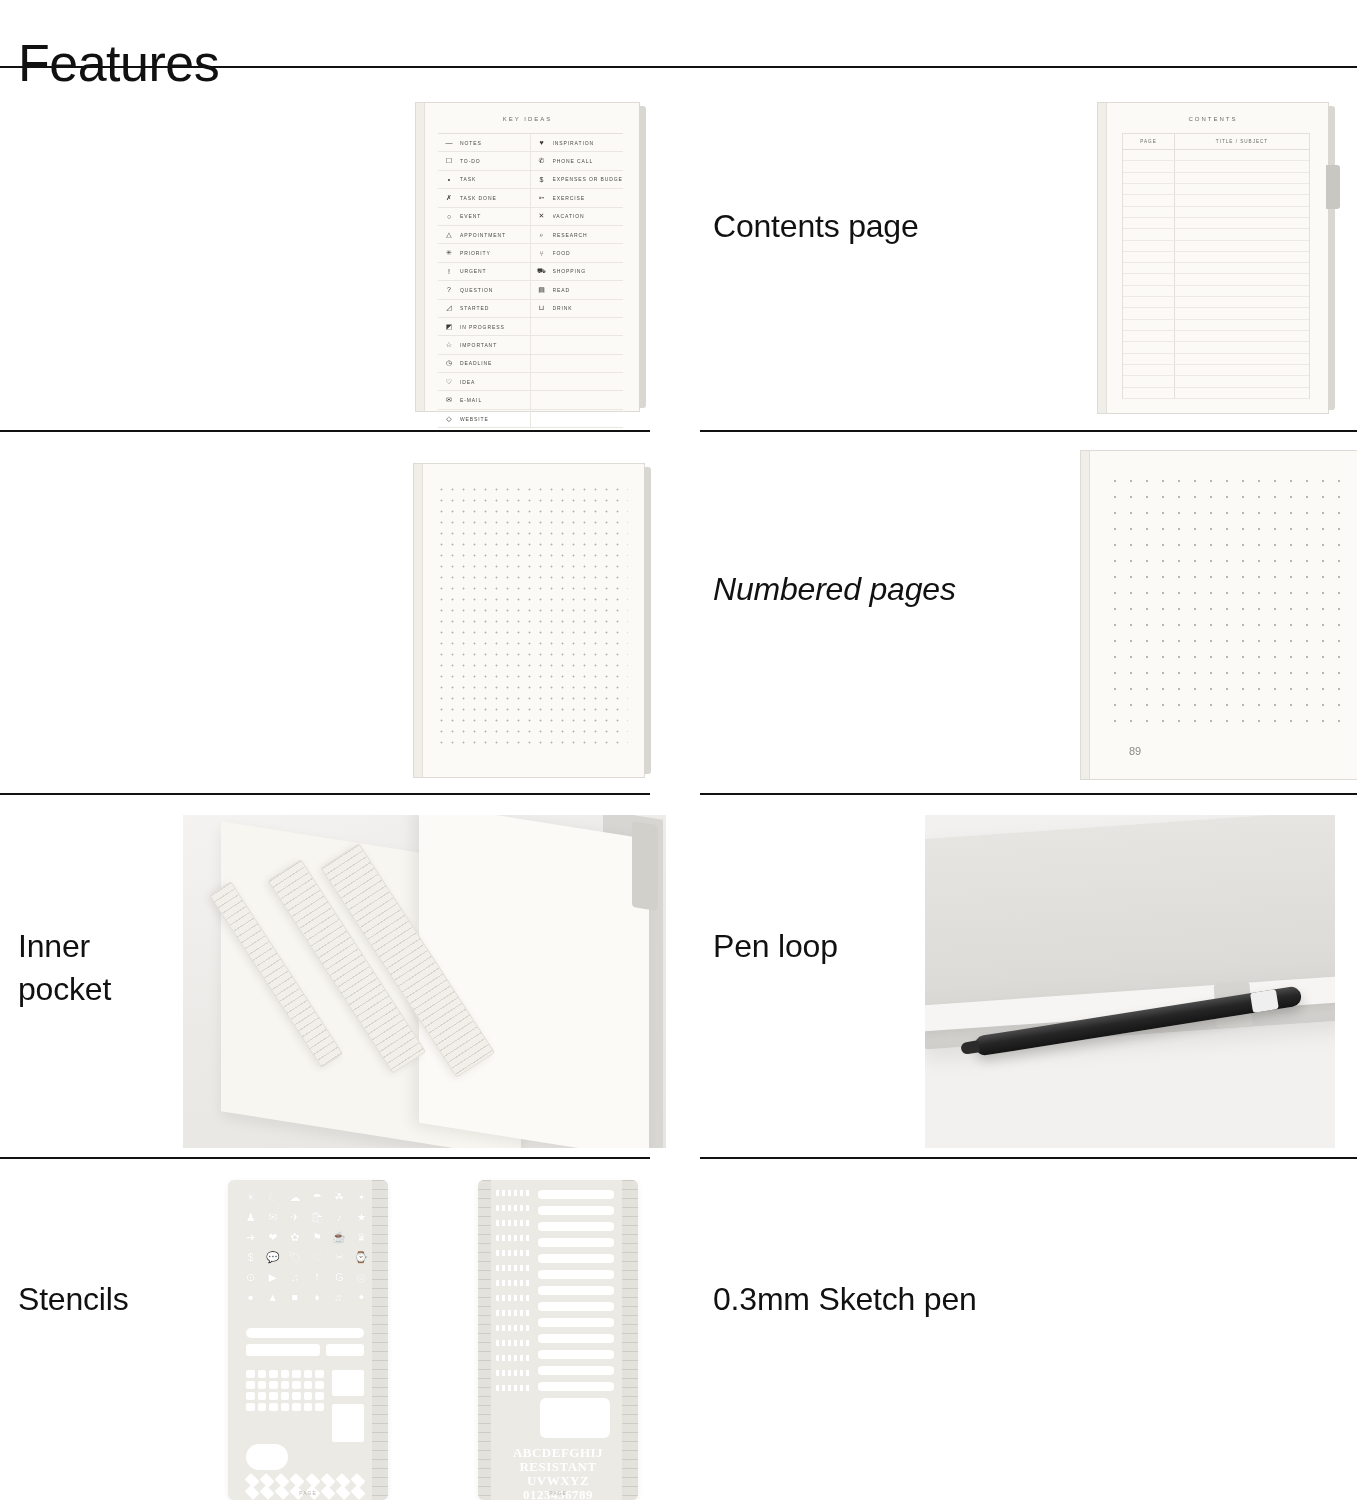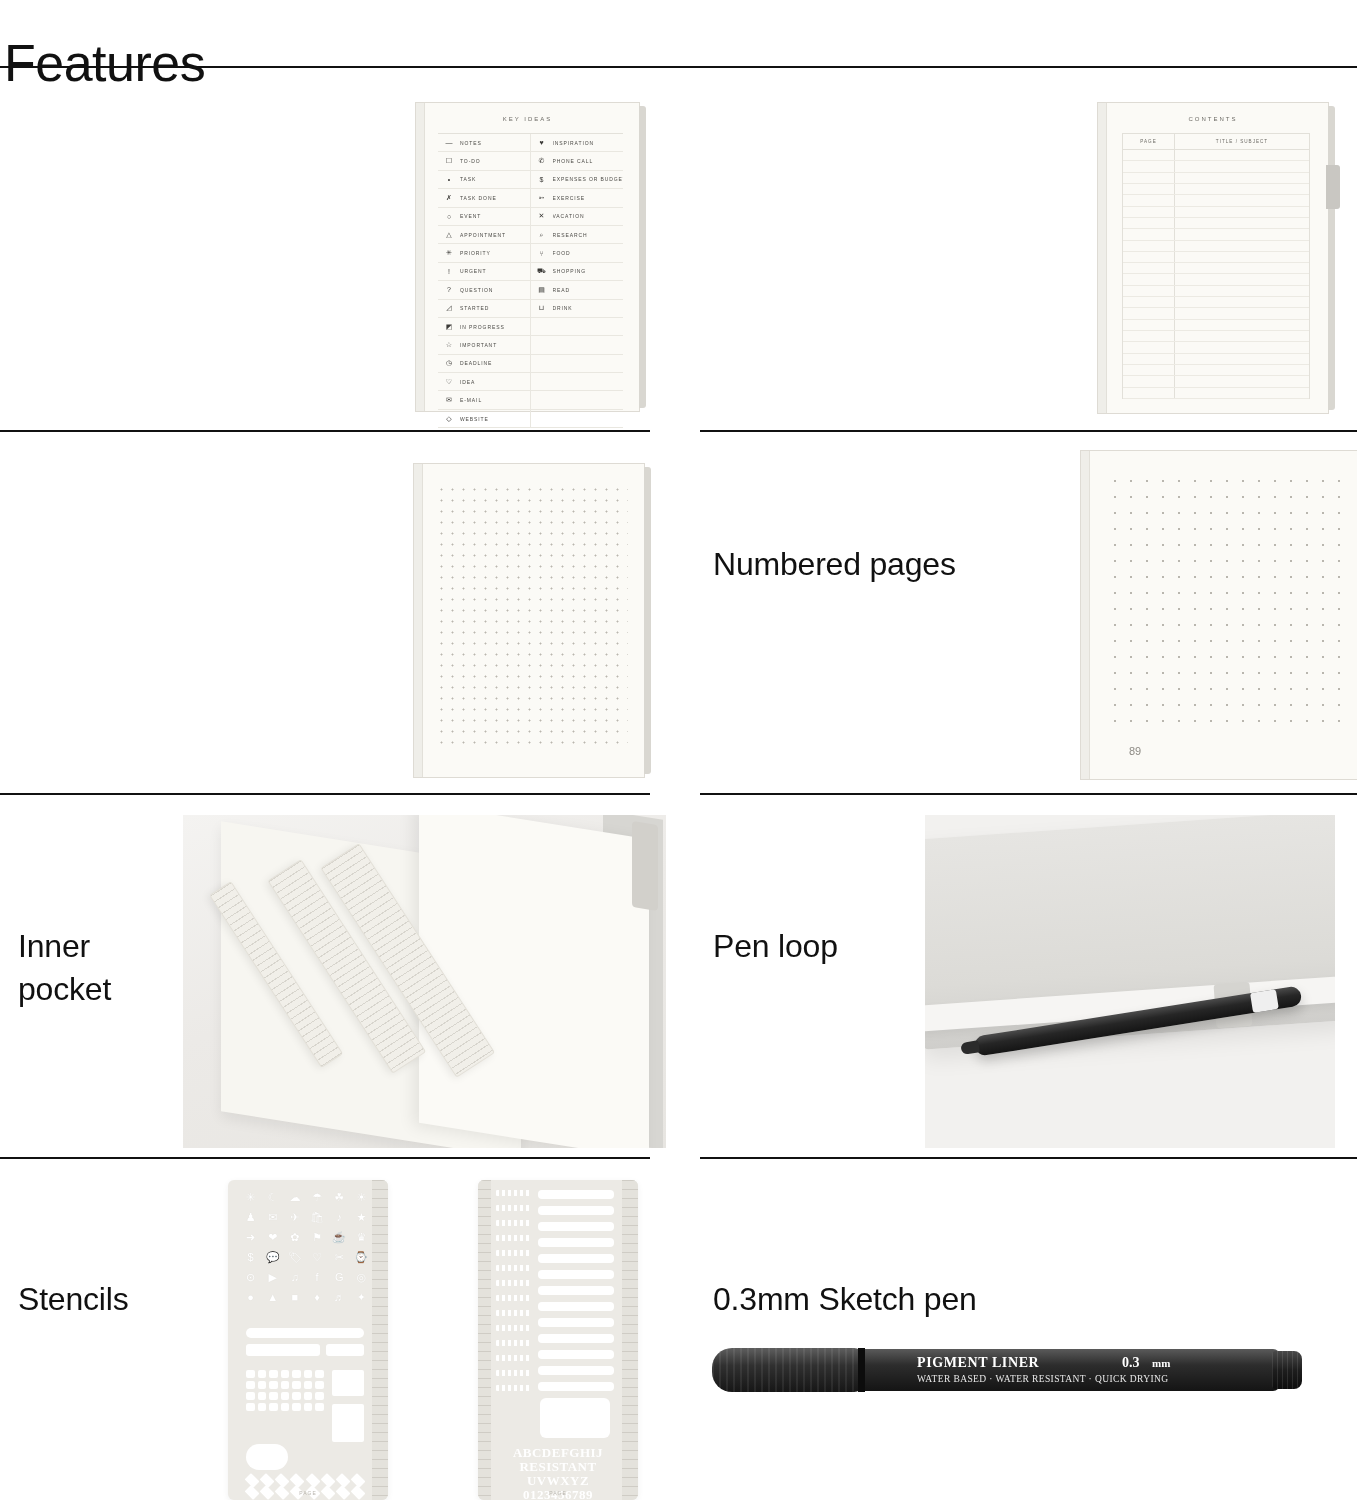--- a/index.html
+++ b/index.html
@@ -10,21 +10,21 @@
   }
   .page {
     position: relative;
     width: 1357px;
     height: 1500px;
     background: #ffffff;
     overflow: hidden;
   }
   .title {
     position: absolute;
-    left: 4px;
+    left: 18px;
     top: -2px;
     font-size: 52px;
     font-weight: 400;
     letter-spacing: -0.5px;
     color: #111111;
   }
   .rule {
     position: absolute;
     left: 0;
     width: 1357px;
@@ -555,20 +555,21 @@
         <div class="ki-row">
           <div class="ki-half">
             <span class="ki-ico">◇</span>
             <span class="ki-txt">WEBSITE</span>
           </div>
           <div class="ki-half"></div>
         </div>
       </div>
   </div>
 
+  <div class="cell-label" style="left:713px; top:205px;">Contents page</div>
 
   <div class="book" style="left:1097px; top:102px; width:232px; height:312px;">
     <div class="book-spine"></div>
     <div class="book-edge"></div>
     <div class="ct-tab"></div>
     <div class="ct-title">CONTENTS</div>
     <div class="ct-table">
       <div class="ct-head">
         <div class="c1">PAGE</div>
         <div class="c2">TITLE / SUBJECT</div>
@@ -666,21 +667,21 @@
     </div>
   </div>
 
 
   <div class="book" style="left:413px; top:463px; width:232px; height:315px;">
     <div class="book-spine"></div>
     <div class="book-edge"></div>
     <div class="dots" style="left:22px; top:20px; right:16px; bottom:26px;"></div>
   </div>
 
-  <div class="cell-label" style="left:713px; top:543px;">Numbered pages</div>
+  <div class="cell-label" style="left:713px; top:568px;font-style:italic;">Numbered pages</div>
 
   <div class="book" style="left:1080px; top:450px; width:277px; height:330px; border-right:none;">
     <div class="book-spine"></div>
     <div class="dots" style="left:26px; top:22px; right:10px; bottom:44px; background-size:16px 16px;"></div>
     <div class="pagenum" style="left:48px; bottom:22px;">89</div>
   </div>
 
   <div class="cell-label" style="left:18px; top:925px; white-space:pre-line;">Inner
 pocket</div>
 
@@ -852,29 +853,14 @@
         <div style="color: rgb(255, 255, 255); font-family: &quot;Liberation Serif&quot;, serif; font-weight: 700; font-size: 13px; letter-spacing: 0.5px; text-align: center; line-height: 14px;">ABCDEFGHIJ</div>
         <div style="color: rgb(255, 255, 255); font-family: &quot;Liberation Serif&quot;, serif; font-weight: 700; font-size: 13px; letter-spacing: 0.5px; text-align: center; line-height: 14px;">RESISTANT</div>
         <div style="color: rgb(255, 255, 255); font-family: &quot;Liberation Serif&quot;, serif; font-weight: 700; font-size: 13px; letter-spacing: 0.5px; text-align: center; line-height: 14px;">UVWXYZ</div>
         <div style="color: rgb(255, 255, 255); font-family: &quot;Liberation Serif&quot;, serif; font-weight: 700; font-size: 13px; letter-spacing: 0.5px; text-align: center; line-height: 14px;">0123456789</div>
       </div>
     <div class="sfoot">PAGE</div>
   </div>
 
   <div class="cell-label" style="left:713px; top:1278px;">0.3mm Sketch pen</div>
 
-  <div class="pen-wrap" style="left:712px; top:1335px; width:600px; height:80px;">
-    <div class="pen-body">
-      <div class="pen-brand" style="left:157px; top:6px;">PIGMENT LINER</div>
-      <div class="pen-size" style="left:362px; top:6px;">0.3</div>
-      <div class="pen-size" style="left:392px; top:8px; font-size:11px;">mm</div>
-      <div class="pen-sub" style="left:157px; top:25px;">WATER BASED · WATER RESISTANT · QUICK DRYING</div>
-    </div>
-    <div class="pen-cap">
-      <div class="pen-cap-grip"></div>
-    </div>
-    <div class="pen-ring"></div>
-    <div class="pen-end">
-      <div class="pen-end-lines"></div>
-    </div>
-  </div>
 
 </div>
 
 </body></html>

